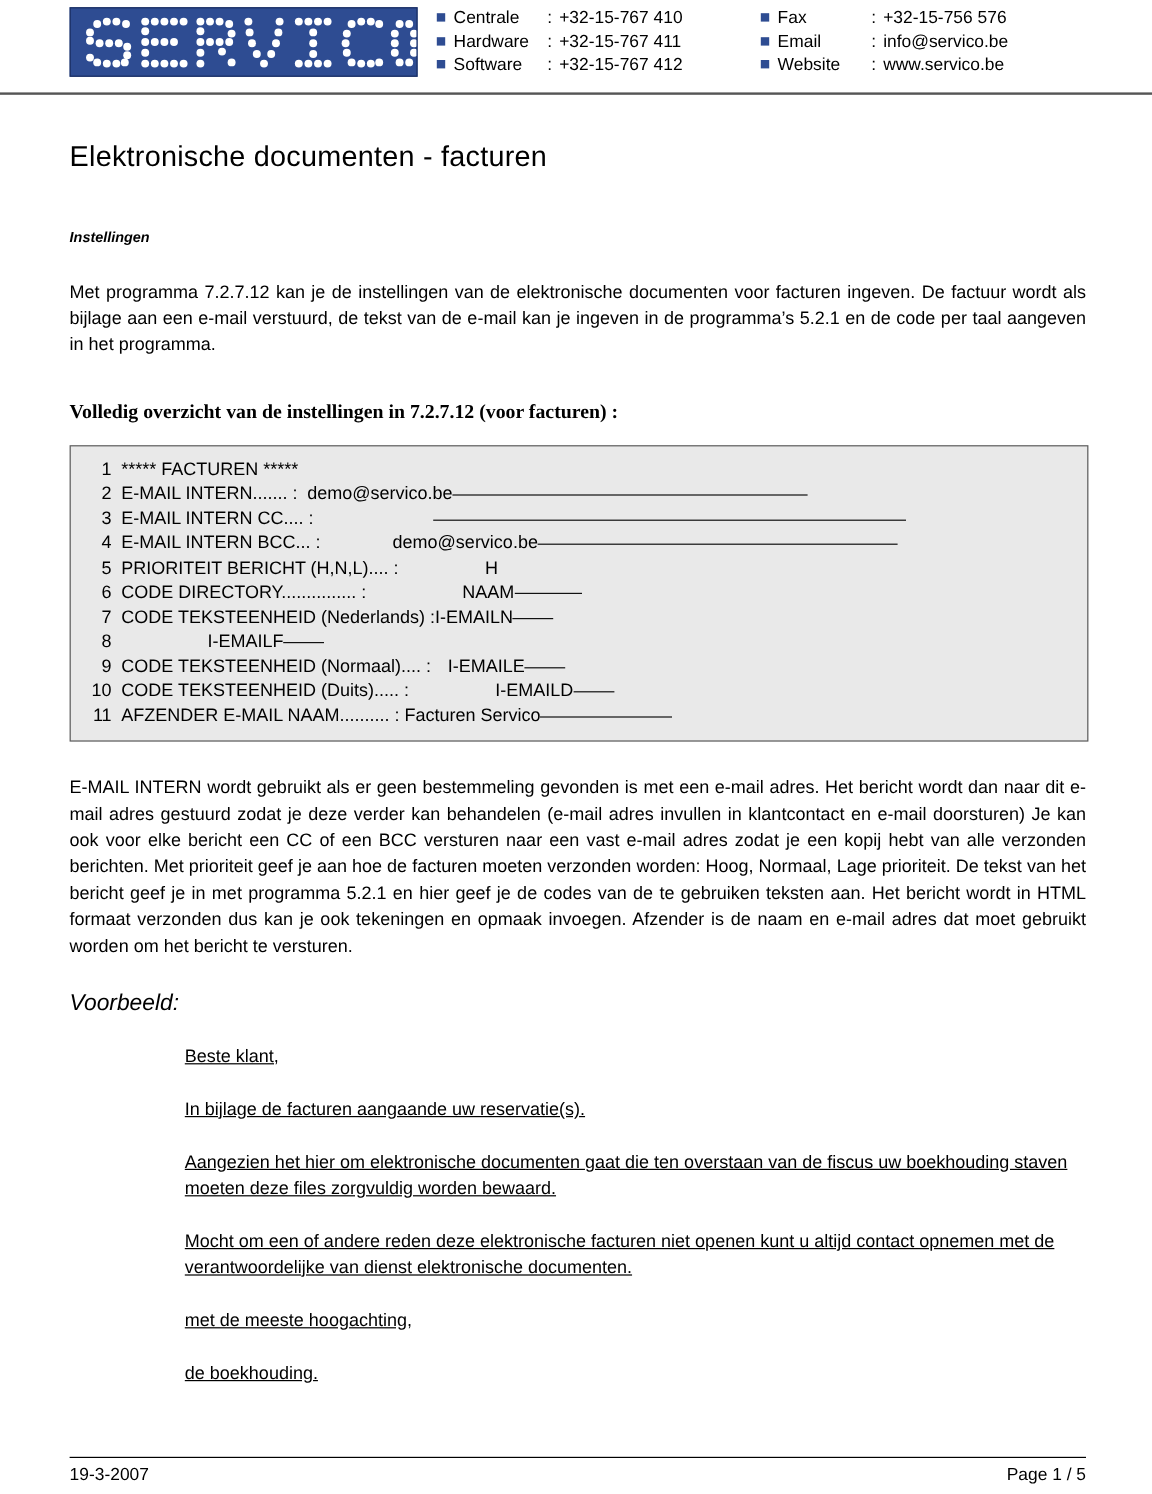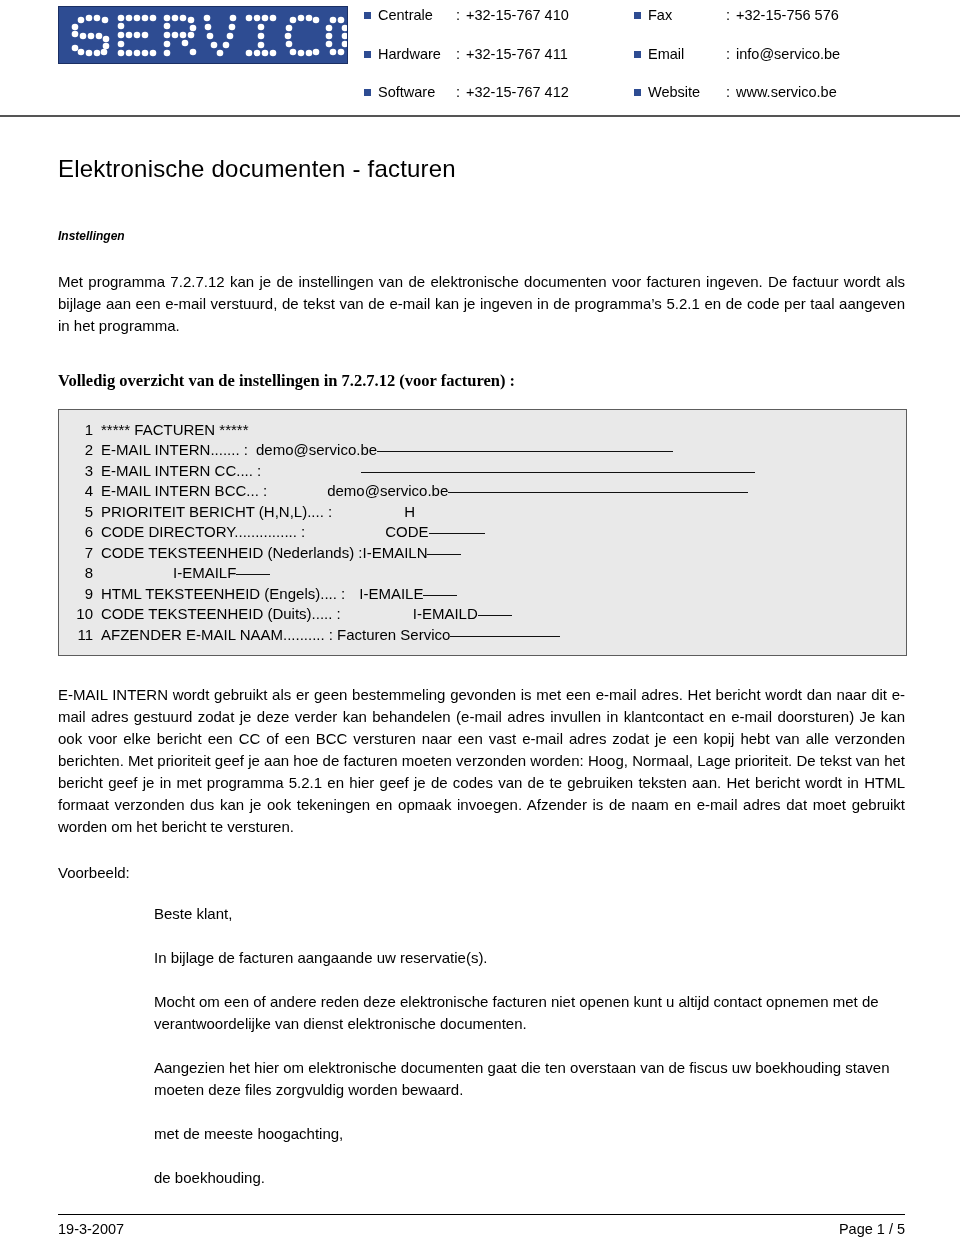--- a/index.html
+++ b/index.html
@@ -33,21 +33,21 @@
   }
   .logo-box svg { display: block; }
 
   .contact-block {
     margin-left: 16px;
     display: flex;
     flex: 1 1 auto;
     font-size: 14.5px;
     line-height: 19.5px;
   }
-  .contact-col { display: flex; flex-direction: column; gap: 19px; }
+  .contact-col { display: flex; flex-direction: column; }
   .contact-col-left { width: 270px; }
   .contact-row {
     display: flex;
     align-items: baseline;
     white-space: nowrap;
   }
   .bullet-sq {
     width: 7px;
     height: 7px;
     background: #2e4c92;
@@ -123,29 +123,30 @@
   .code-val { flex: 0 0 auto; }
   .ul-fill {
     border-bottom: 1px solid #111111;
     flex: 0 0 auto;
     position: relative;
     top: -3px;
   }
 
   
   .voorbeeld {
-    font-size: 15px;
+    font-size: 19px;
+    font-style: italic;
     margin: 26px 0 0 0;
   }
   .letter {
     margin: 22px 0 0 96px;
     font-size: 15px;
     line-height: 22px;
   }
-  .letter p { margin: 0 0 22px 0; }
+  .letter p { margin: 0 0 22px 0; text-decoration: underline; }
   .letter p:last-child { margin-bottom: 0; }
 
   
   .page-footer {
     position: absolute;
     left: 58px;
     right: 55px;
     bottom: 8px;
   }
   .footer-rule {
@@ -321,37 +322,37 @@
   <p class="para">Met programma 7.2.7.12 kan je de instellingen van de elektronische documenten voor facturen ingeven.  De factuur wordt als bijlage aan een e-mail verstuurd, de tekst van de e-mail kan je ingeven in de programma’s 5.2.1 en de code per taal aangeven in het programma.</p>
 
   <h3 class="section-head">Volledig overzicht van de instellingen in 7.2.7.12 (voor facturen) :</h3>
 
   <div class="code-block">
       <div class="code-line"><span class="ln">1</span><span class="code-text">***** FACTUREN *****</span></div>
       <div class="code-line"><span class="ln">2</span><span class="code-text">E-MAIL INTERN....... :</span><span style="display: inline-block; width: 8px; flex: 0 0 auto;"></span><span class="code-val">demo@servico.be</span><span class="ul-fill" style="width: 296px;"></span></div>
       <div class="code-line"><span class="ln">3</span><span class="code-text">E-MAIL INTERN CC.... :</span><span style="display: inline-block; width: 100px; flex: 0 0 auto;"></span><span class="ul-fill" style="width: 394px;"></span></div>
       <div class="code-line"><span class="ln">4</span><span class="code-text">E-MAIL INTERN BCC... :</span><span style="display: inline-block; width: 60px; flex: 0 0 auto;"></span><span class="code-val">demo@servico.be</span><span class="ul-fill" style="width: 300px;"></span></div>
       <div class="code-line"><span class="ln">5</span><span class="code-text">PRIORITEIT BERICHT (H,N,L).... :</span><span style="display: inline-block; width: 72px; flex: 0 0 auto;"></span><span class="code-val">H</span></div>
-      <div class="code-line"><span class="ln">6</span><span class="code-text">CODE DIRECTORY............... :</span><span style="display: inline-block; width: 80px; flex: 0 0 auto;"></span><span class="code-val">CODE</span><span class="ul-fill" style="width: 56px;"></span></div>
+      <div class="code-line"><span class="ln">6</span><span class="code-text">CODE DIRECTORY............... :</span><span style="display: inline-block; width: 80px; flex: 0 0 auto;"></span><span class="code-val">NAAM</span><span class="ul-fill" style="width: 56px;"></span></div>
       <div class="code-line"><span class="ln">7</span><span class="code-text">CODE TEKSTEENHEID (Nederlands) :</span><span class="code-val">I-EMAILN</span><span class="ul-fill" style="width: 34px;"></span></div>
       <div class="code-line"><span class="ln">8</span><span style="display: inline-block; width: 72px; flex: 0 0 auto;"></span><span class="code-val">I-EMAILF</span><span class="ul-fill" style="width: 34px;"></span></div>
-      <div class="code-line"><span class="ln">9</span><span class="code-text">HTML TEKSTEENHEID (Engels).... :</span><span style="display: inline-block; width: 14px; flex: 0 0 auto;"></span><span class="code-val">I-EMAILE</span><span class="ul-fill" style="width: 34px;"></span></div>
+      <div class="code-line"><span class="ln">9</span><span class="code-text">CODE TEKSTEENHEID (Normaal).... :</span><span style="display: inline-block; width: 14px; flex: 0 0 auto;"></span><span class="code-val">I-EMAILE</span><span class="ul-fill" style="width: 34px;"></span></div>
       <div class="code-line"><span class="ln">10</span><span class="code-text">CODE TEKSTEENHEID (Duits)..... :</span><span style="display: inline-block; width: 72px; flex: 0 0 auto;"></span><span class="code-val">I-EMAILD</span><span class="ul-fill" style="width: 34px;"></span></div>
       <div class="code-line"><span class="ln">11</span><span class="code-text">AFZENDER E-MAIL NAAM.......... :</span><span style="display: inline-block; width: 4px; flex: 0 0 auto;"></span><span class="code-val">Facturen Servico</span><span class="ul-fill" style="width: 110px;"></span></div>
     </div>
 
   <p class="para">E-MAIL INTERN wordt gebruikt als er geen bestemmeling gevonden is met een e-mail adres.  Het bericht wordt dan naar dit e-mail adres gestuurd zodat je deze verder kan behandelen (e-mail adres invullen in klantcontact en e-mail doorsturen)  Je kan ook voor elke bericht een CC of een BCC versturen naar een vast e-mail adres zodat je een kopij hebt van alle verzonden berichten.  Met prioriteit geef je aan hoe de facturen moeten verzonden worden: Hoog, Normaal, Lage prioriteit.  De tekst van het bericht geef je in met programma 5.2.1 en hier geef je de codes van de te gebruiken teksten aan. Het bericht wordt in HTML formaat verzonden dus kan je ook tekeningen en opmaak invoegen. Afzender is de naam en e-mail adres dat moet gebruikt worden om het bericht te versturen.</p>
 
   <p class="voorbeeld">Voorbeeld:</p>
 
   <div class="letter">
       <p>Beste klant,</p>
       <p>In bijlage de facturen aangaande uw reservatie(s).</p>
+      <p>Aangezien het hier om elektronische documenten gaat die ten overstaan van de fiscus uw boekhouding staven moeten deze files zorgvuldig worden bewaard.</p>
       <p>Mocht om een of andere reden deze elektronische facturen niet openen kunt u altijd contact opnemen met de verantwoordelijke van dienst elektronische documenten.</p>
-      <p>Aangezien het hier om elektronische documenten gaat die ten overstaan van de fiscus uw boekhouding staven moeten deze files zorgvuldig worden bewaard.</p>
       <p>met de meeste hoogachting,</p>
       <p>de boekhouding.</p>
     </div>
 
 </div>
 
 <div class="page-footer">
   <hr class="footer-rule">
   <div class="footer-row">
     <span>19-3-2007</span>

